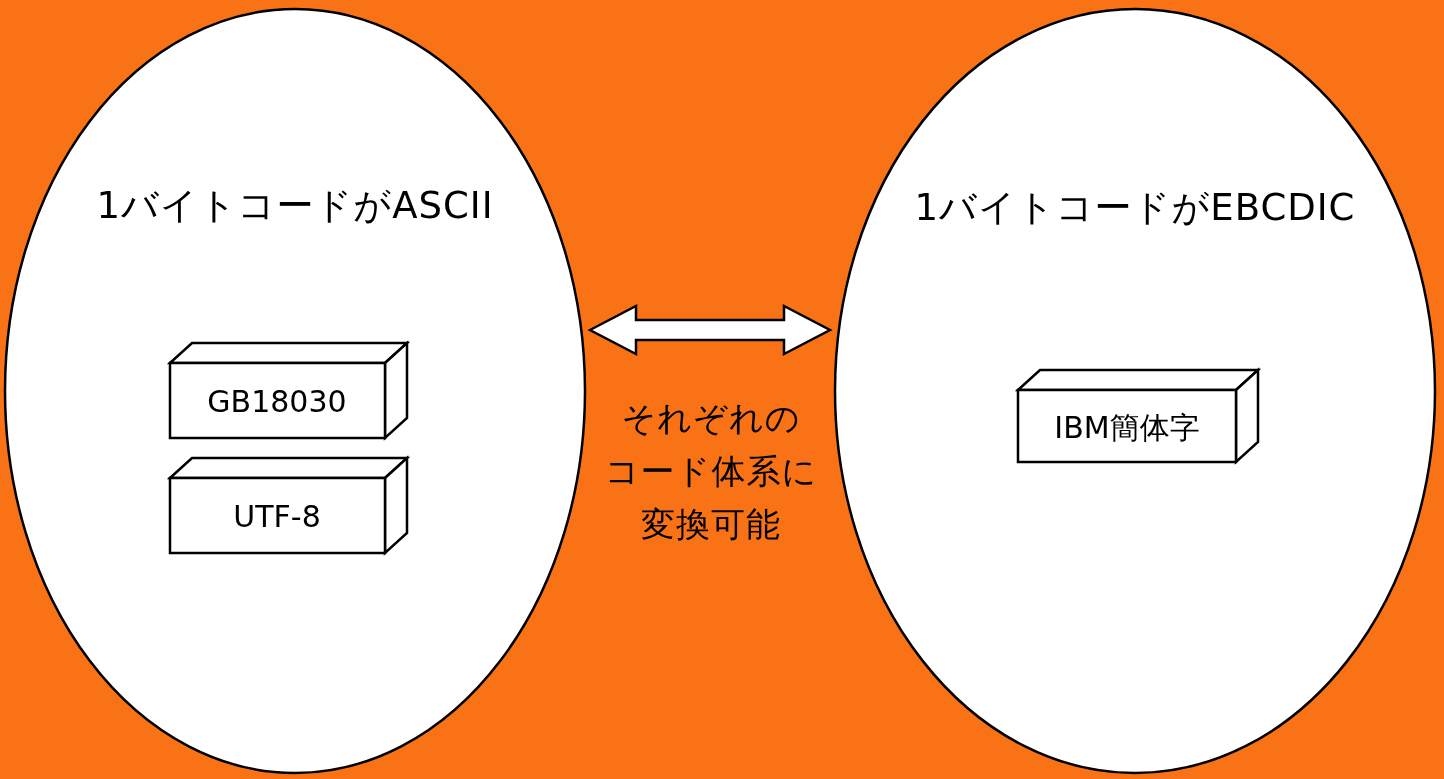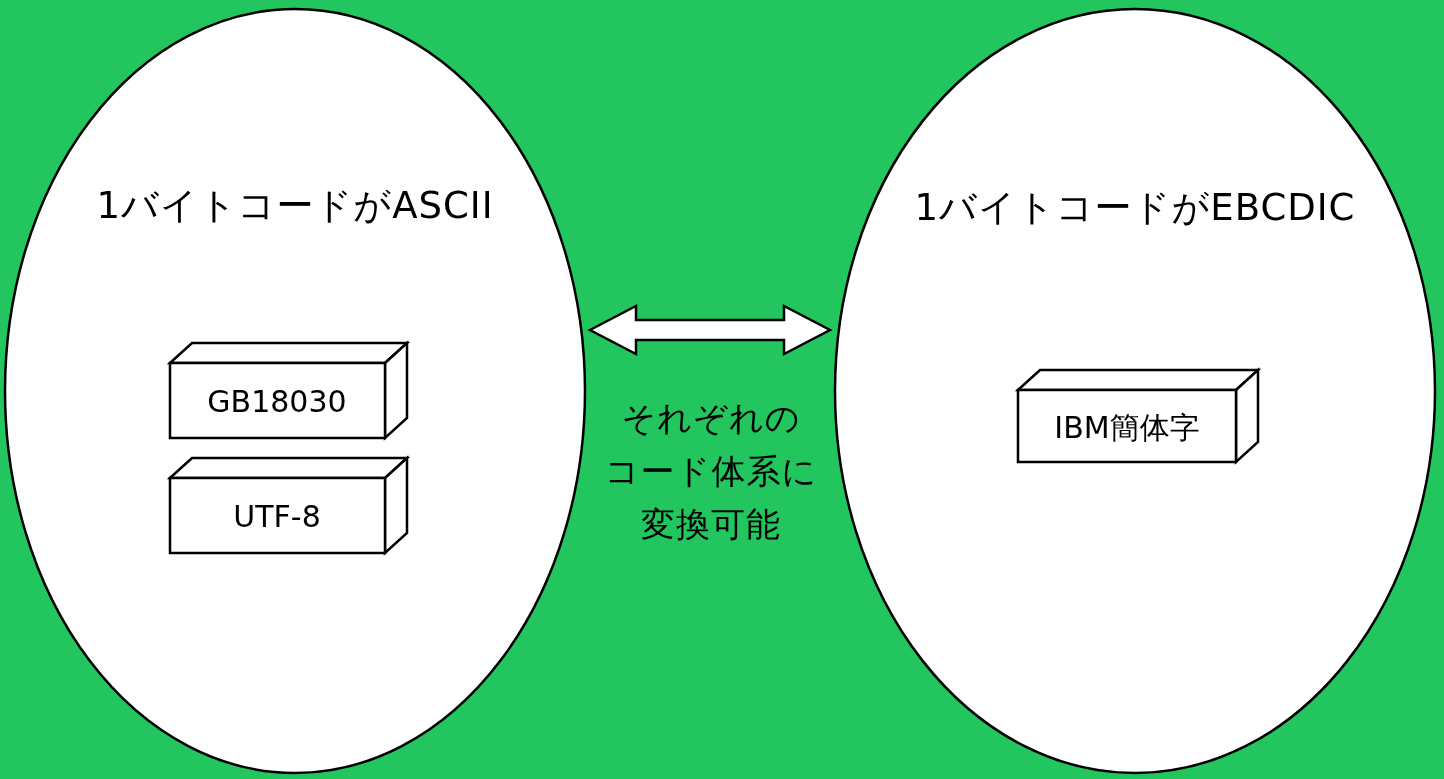--- a/index.html
+++ b/index.html
@@ -4,21 +4,21 @@
 <style>
   html, body {
     margin: 0;
     padding: 0;
     background: #ffffff;
   }
   .canvas {
     position: relative;
     width: 1444px;
     height: 779px;
-    background: #22c55e;
+    background: #f97316;
     font-family: "DejaVu Sans", sans-serif;
     overflow: hidden;
   }
   svg {
     display: block;
   }
   svg text {
     font-family: "DejaVu Sans", sans-serif;
     fill: #000000;
   }

